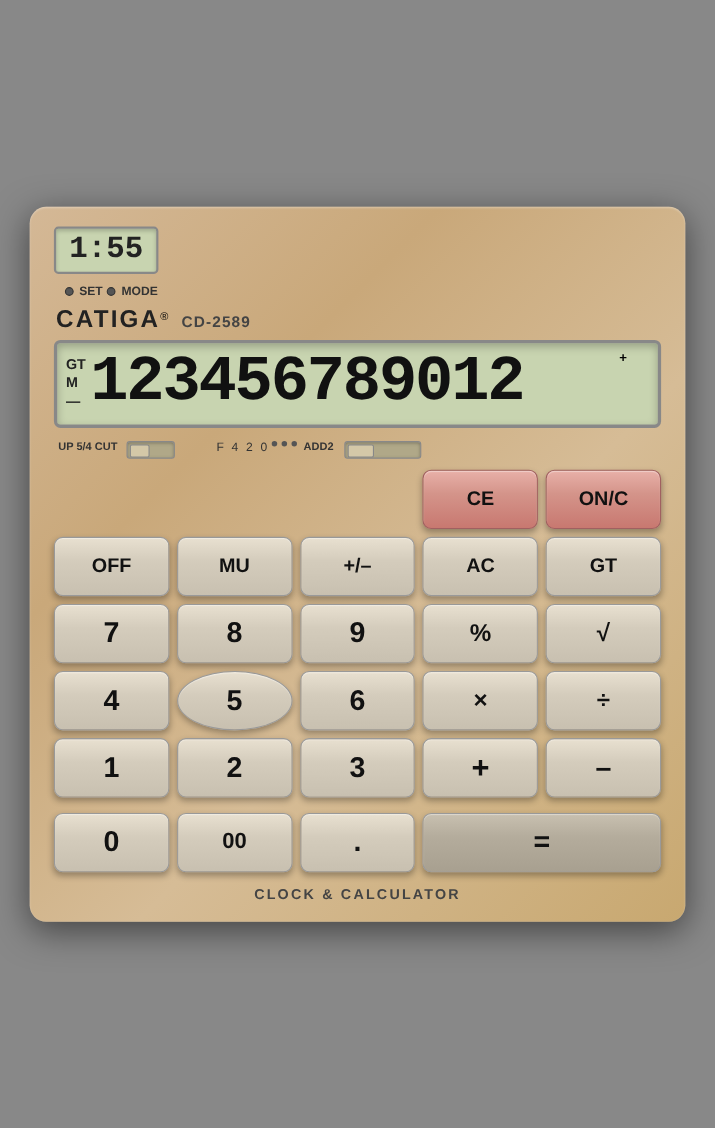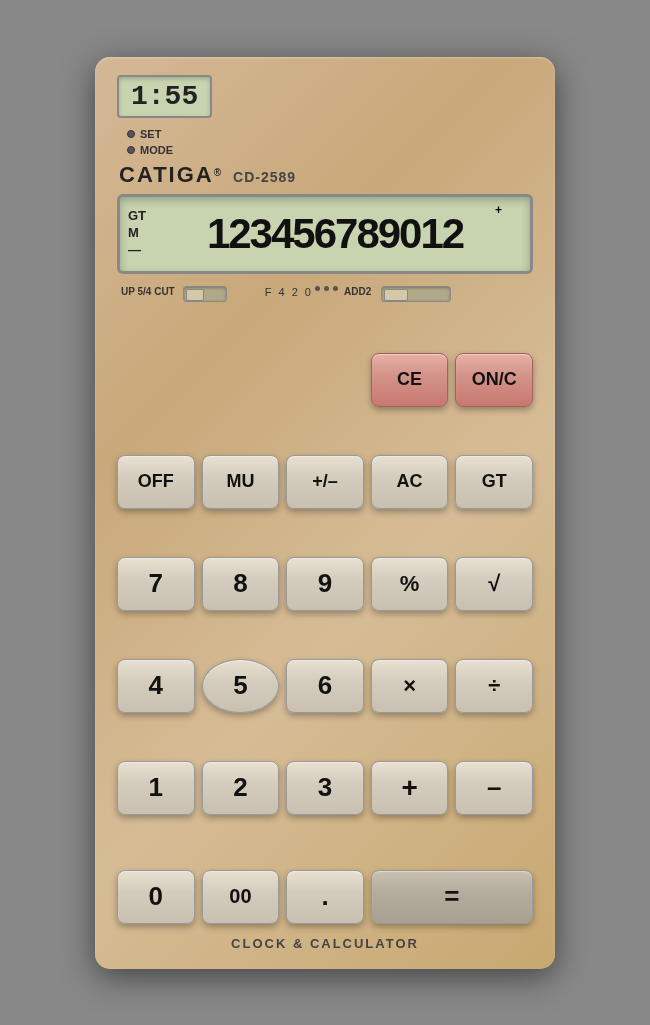--- a/index.html
+++ b/index.html
@@ -5,21 +5,21 @@
     * { box-sizing: border-box; margin: 0; padding: 0; }
     body {
       background: #888;
       display: flex;
       justify-content: center;
       align-items: center;
       min-height: 100vh;
       font-family: Arial, sans-serif;
     }
     .calculator {
-      width: 460px;
+      width: 596px;
       background: linear-gradient(135deg, #d4b896 0%, #c9a87a 30%, #d6bc96 60%, #c8a870 100%);
       border-radius: 15px;
       padding: 18px 22px 18px 22px;
       box-shadow: 0 8px 32px rgba(0,0,0,0.5), inset 0 1px 2px rgba(255,255,255,0.3);
       position: relative;
     }
 
     
     .top-section {
       display: flex;
@@ -35,24 +35,25 @@
       font-size: 28px;
       font-weight: bold;
       font-family: 'Courier New', monospace;
       color: #222;
       min-width: 90px;
       text-align: center;
       box-shadow: inset 0 2px 4px rgba(0,0,0,0.2);
     }
     .set-mode {
       display: flex;
-      flex-direction: column;
+      flex-direction: row;
       gap: 4px;
       padding-top: 4px;
       padding-left: 10px;
+      align-items: center;
     }
     .set-mode-item {
       display: flex;
       align-items: center;
       gap: 5px;
       font-size: 11px;
       font-weight: bold;
       color: #333;
     }
     .dot {
@@ -119,27 +120,27 @@
       margin-right: 4px;
       gap: 0px;
     }
     .display-indicators span {
       font-size: 13px;
       font-weight: bold;
       color: #222;
       line-height: 1.3;
     }
     .display-number {
-      font-size: 42px;
+      font-size: 58px;
       font-weight: 900;
       color: #111;
-      font-family: Liberation Sans, sans-serif;
+      font-family: Liberation Mono, monospace;
       letter-spacing: -2px;
       flex: 1;
-      text-align: center;
+      text-align: left;
       line-height: 1;
     }
     .display-plus {
       position: absolute;
       top: 6px;
       right: 28px;
       font-size: 12px;
       font-weight: bold;
     }
 
@@ -244,21 +245,20 @@
       font-size: 18px;
       font-weight: bold;
       color: #111;
       cursor: pointer;
       display: flex;
       align-items: center;
       justify-content: center;
       box-shadow: 0 3px 6px rgba(0,0,0,0.3), inset 0 1px 1px rgba(255,255,255,0.4);
       transition: all 0.1s;
       position: relative;
-      margin-top: 41px;
     }
     .btn-ce {
       background: linear-gradient(180deg, #e8b0a8 0%, #d4948a 40%, #c87870 100%);
       border-color: #a06060;
       color: #111;
     }
     .btn-onc {
       background: linear-gradient(180deg, #e8b0a8 0%, #d4948a 40%, #c87870 100%);
       border-color: #a06060;
       color: #111;

